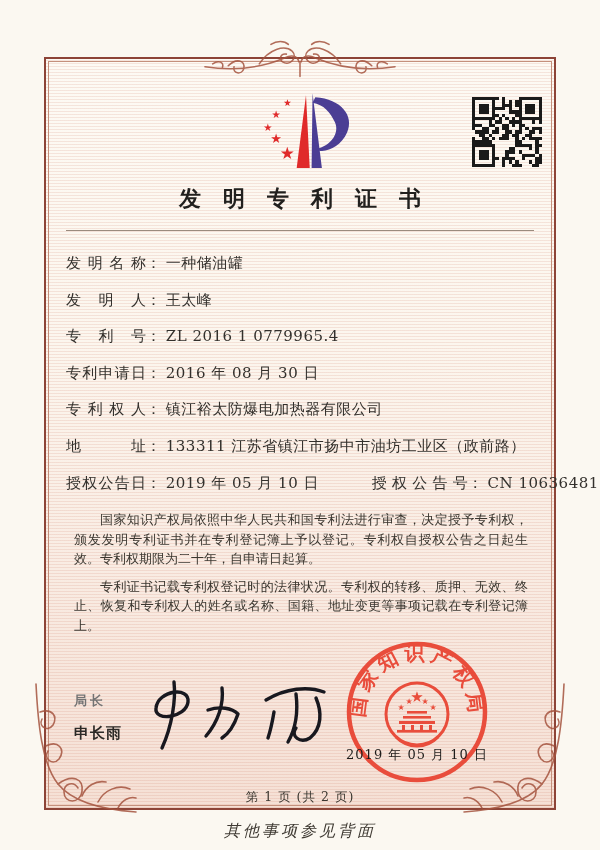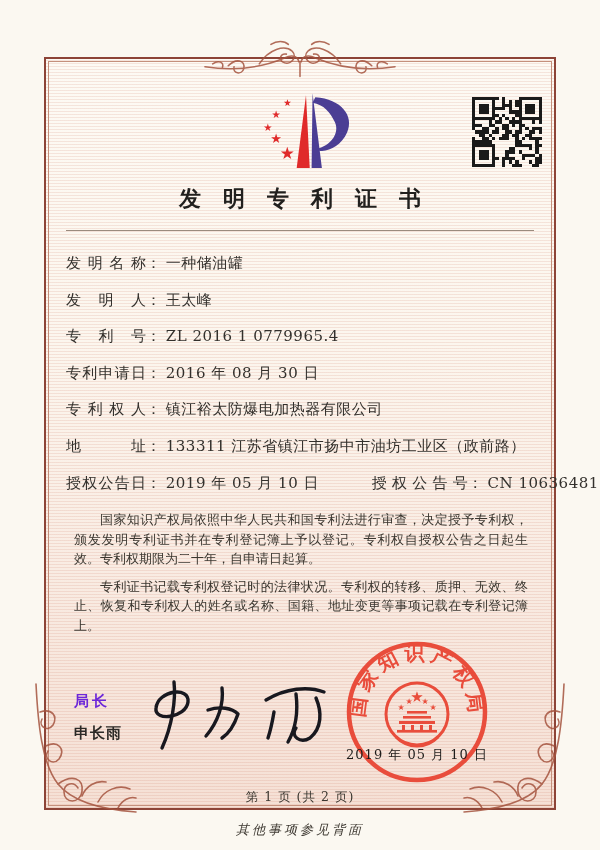--- a/index.html
+++ b/index.html
@@ -33,34 +33,34 @@
   .fcolon{display:inline-block;}
   .fvalue{display:inline-block;margin-left:0;letter-spacing:.5px;}
   .grant-no-group{margin-left:48px;}
 
   
   .body-text{position:absolute;left:66px;top:502px;width:470px;
              font-size:13px;line-height:19.5px;color:#3a362f;text-align:justify;}
   .body-text p{margin:8px;text-indent:2em;}
 
   
-  .signer-title{position:absolute;left:74px;top:692px;font-size:15px;font-weight:bold;
-                font-family:"DejaVu Sans","Liberation Sans",sans-serif;color:#6d28d9;letter-spacing:3px;}
+  .signer-title{position:absolute;left:74px;top:692px;font-size:13px;font-weight:bold;
+                font-family:"DejaVu Sans","Liberation Sans",sans-serif;color:#737373;letter-spacing:3px;}
   .signer-name{position:absolute;left:74px;top:724px;font-size:15px;font-weight:bold;
                font-family:"DejaVu Sans","Liberation Sans",sans-serif;color:#2c2a27;letter-spacing:1px;}
   .signature{position:absolute;left:138px;top:678px;width:210px;height:78px;}
   .seal{position:absolute;left:343px;top:638px;width:148px;height:148px;opacity:.92;}
   .seal-date{position:absolute;left:343px;top:746px;width:148px;text-align:center;
              font-size:13px;color:#1e1c1a;letter-spacing:1px;z-index:3;}
 
   
   .page-info{position:absolute;left:0;top:789px;width:600px;text-align:center;
              font-size:12.5px;color:#3a362f;letter-spacing:1px;}
   .back-note{position:absolute;left:0;top:821px;width:600px;text-align:center;
-             font-size:13px;font-style:italic;color:#3f3a33;letter-spacing:3px;}
+             font-size:16px;font-style:italic;color:#3f3a33;letter-spacing:3px;}
 
   
   .top-ornament{position:absolute;left:203px;top:34px;width:194px;height:48px;z-index:2;}
   .corner-bl{position:absolute;left:28px;top:682px;width:112px;height:136px;z-index:2;}
   .corner-br{position:absolute;right:28px;top:682px;width:112px;height:136px;z-index:2;transform:scaleX(-1);}
 </style>
 </head>
 <body>
 
 <div class="page">

